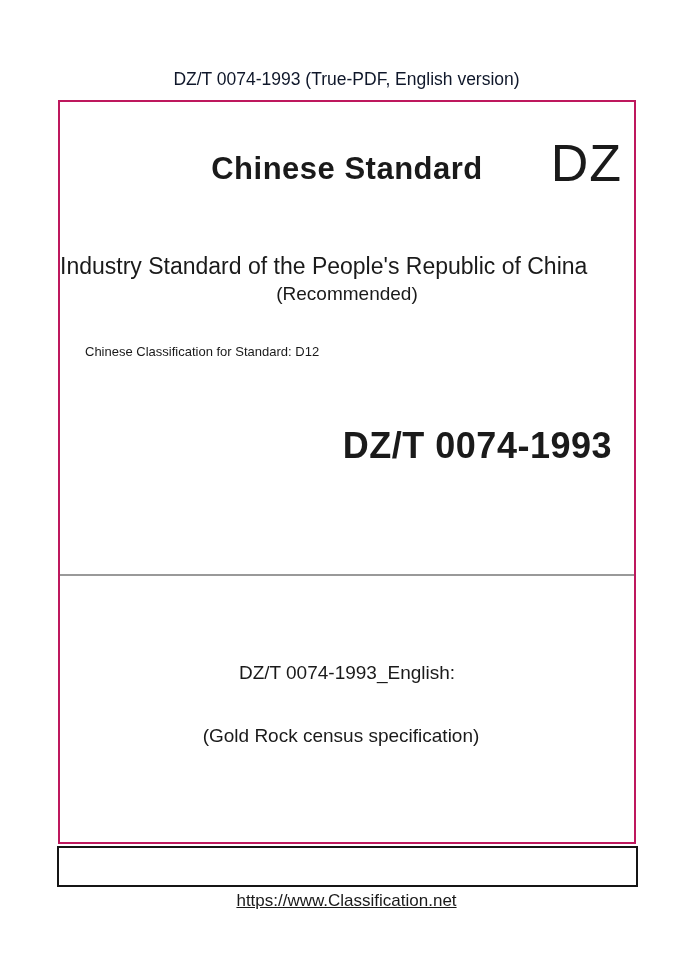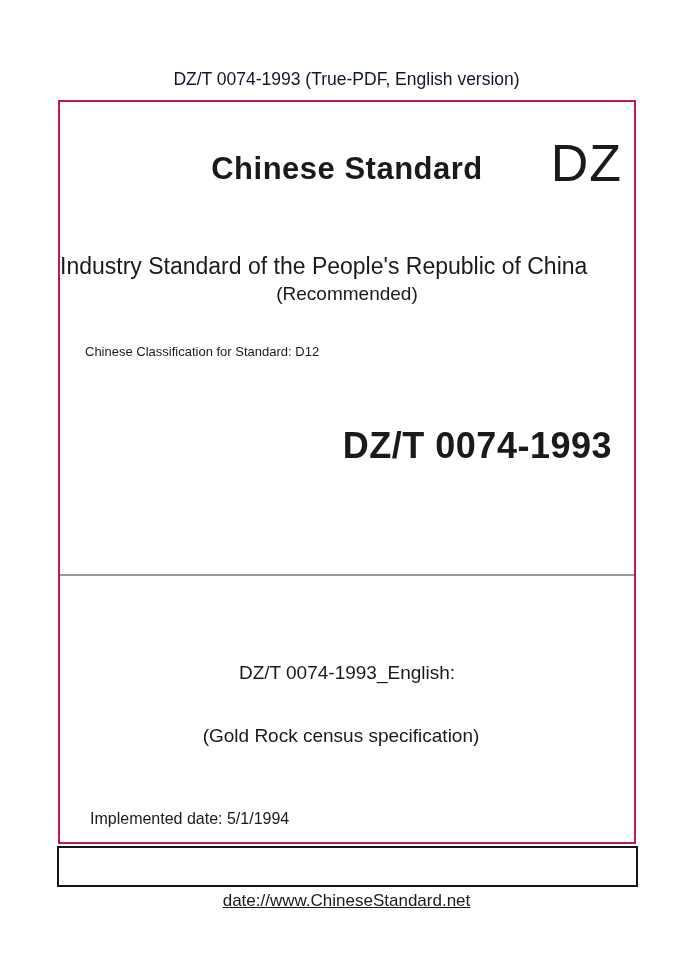--- a/index.html
+++ b/index.html
@@ -170,22 +170,21 @@
 
   <div class="standard-number">DZ/T 0074-1993</div>
 
   <div class="divider"></div>
 
   <div class="english-title-1">DZ/T 0074-1993_English:</div>
 
   <div class="english-title-2">(Gold Rock census specification)</div>
 
   <div class="dates-row">
-    <span>Implemented date: 5/1/1994</span>
   </div>
 
 </div>
 
 <div class="inner-box"></div>
 
 <div class="footer-link-wrap">
-  <a class="footer-link">date://www.ChineseStandard.net</a>
+  <a class="footer-link">https://www.Classification.net</a>
 </div>
 
 </body></html>

